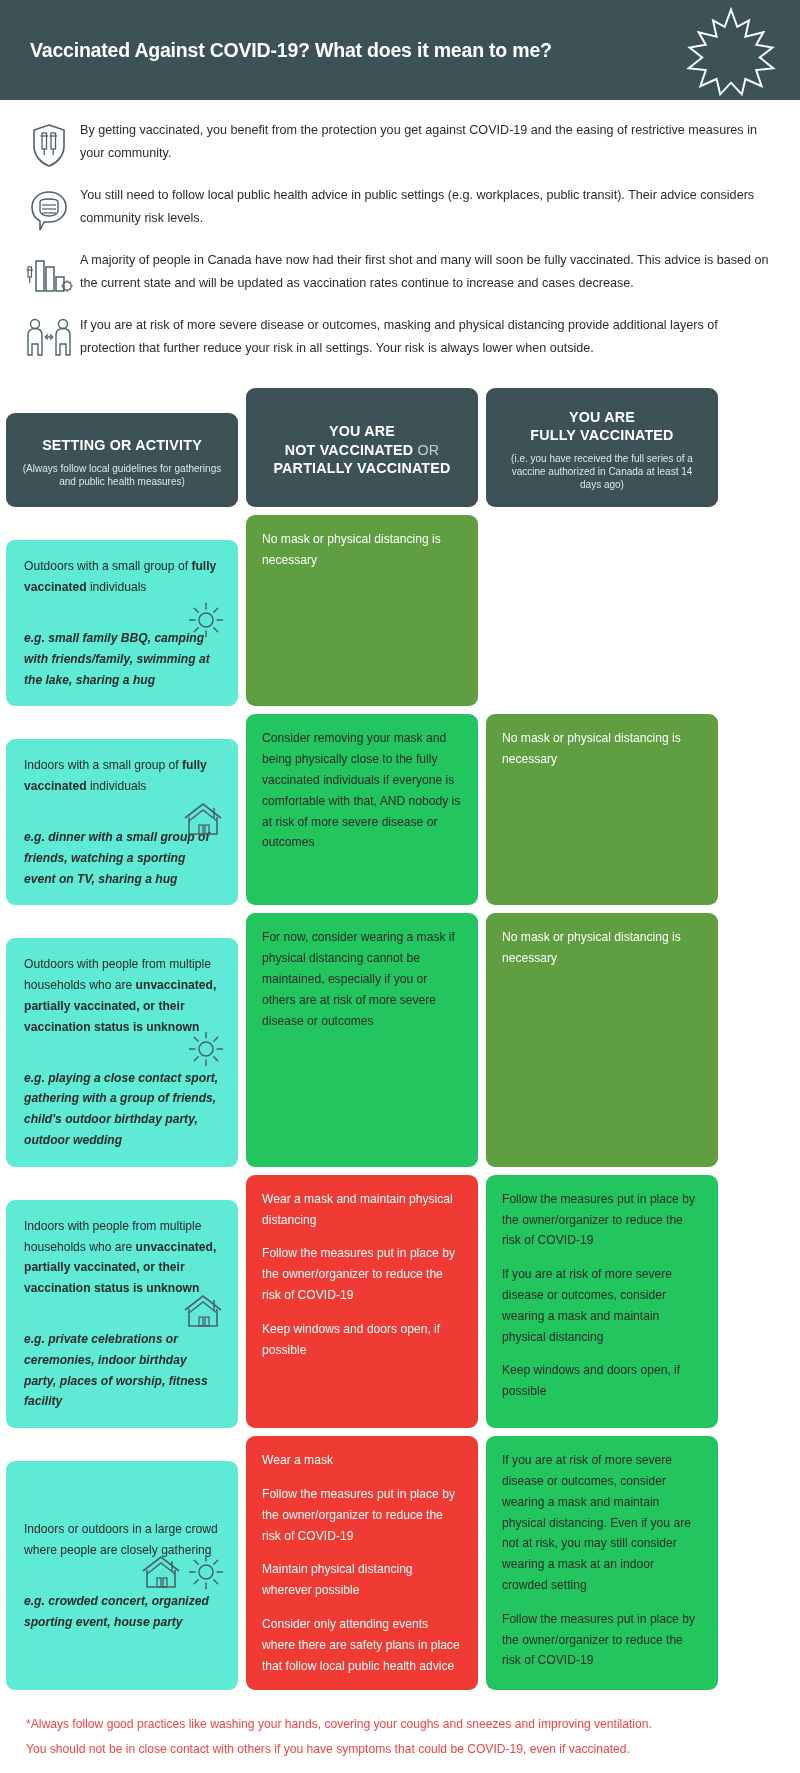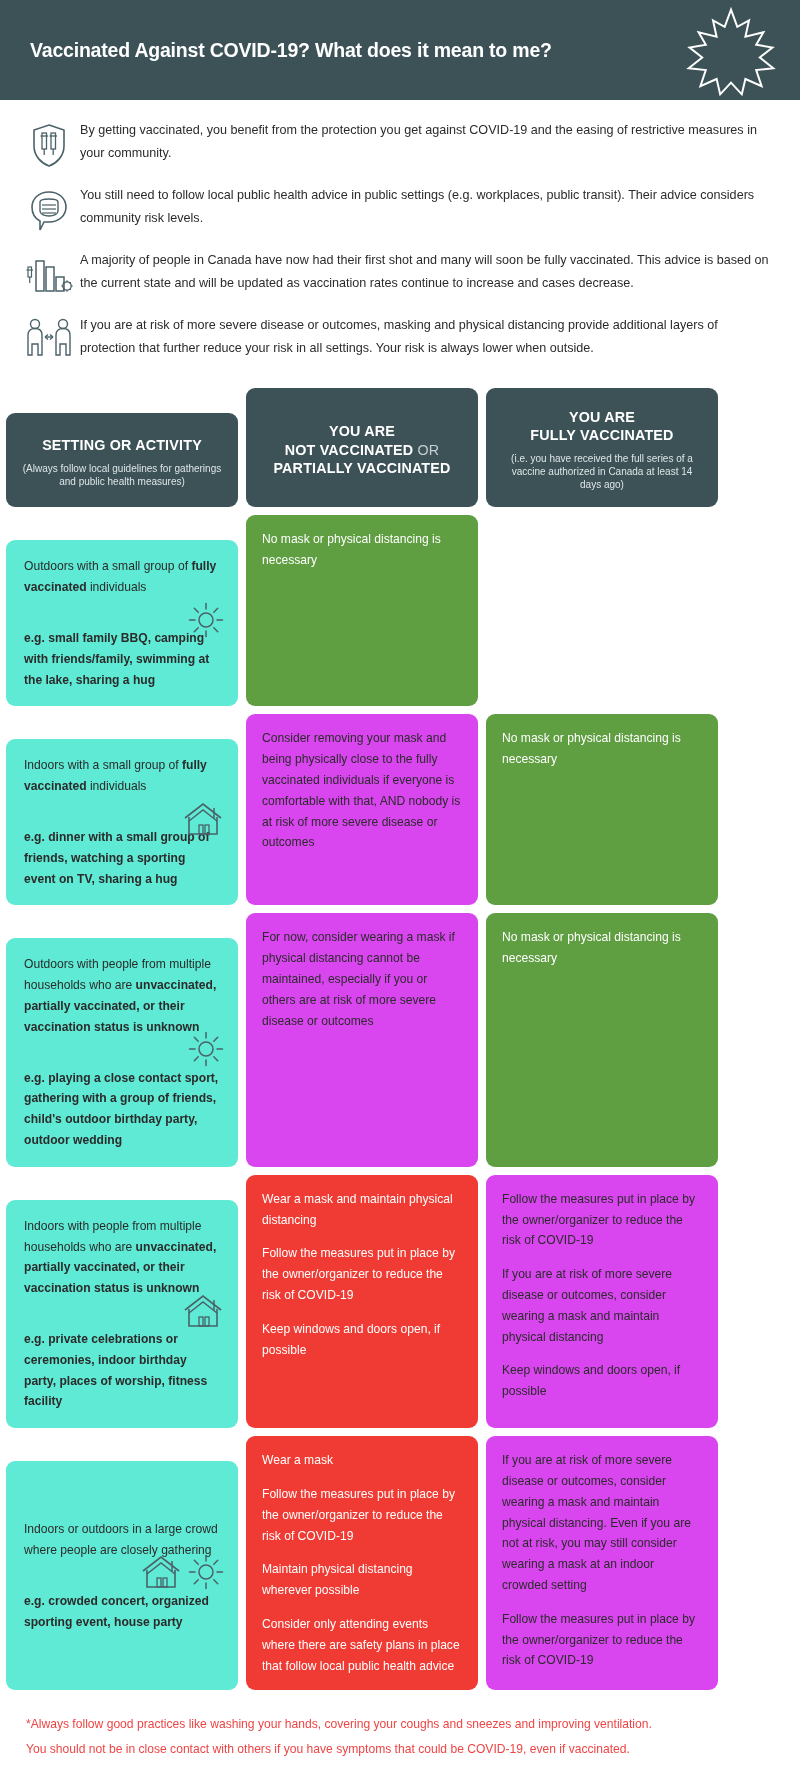--- a/index.html
+++ b/index.html
@@ -112,32 +112,33 @@
     display: flex;
     flex-direction: column;
     justify-content: center;
     padding: 16px 18px;
     gap: 16px;
   }
   .setting-main { margin-bottom: 0; }
   .setting-main b { font-weight: bold; }
   .setting-eg {
     font-weight: bold;
+    font-style: italic;
     margin-top: 14px;
   }
   .setting-icons {
     position: absolute;
     right: 14px;
     display: flex;
     gap: 6px;
     align-items: center;
   }
 
   .green  { background: #5f9e41; color: #ffffff; }
-  .amber  { background: #d946ef; color: #2b2b2b; }
+  .amber  { background: #22c55e; color: #2b2b2b; }
   .red    { background: #ef3b33; color: #ffffff; }
 
   .cell p { margin-bottom: 13px; }
   .cell p:last-child { margin-bottom: 0; }
 
   
   .footnote {
     padding: 14px 26px 6px 26px;
     font-size: 12.1px;
     line-height: 2.0;

